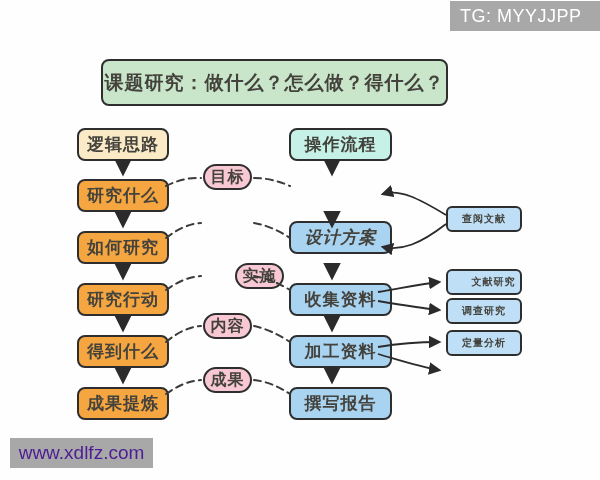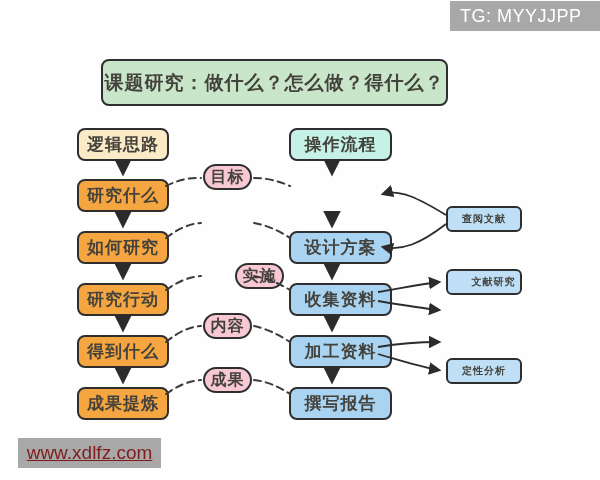--- a/index.html
+++ b/index.html
@@ -14,39 +14,39 @@
   }
   
   .tg-badge{
     position:absolute;left:450px;top:1px;width:150px;height:30px;
     background:var(--badge_bg,#a8a8a8);color:#ffffff;font-size:18px;
     display:flex;align-items:center;padding-left:10px;box-sizing:border-box;
     font-weight:400;letter-spacing:.5px;
   }
   
   .watermark{
-    position:absolute;left:18px;top:438px;width:143px;height:30px;
-    background:var(--badge_bg,#a8a8a8);color:#7f1d1d;font-size:19px;
-    display:flex;align-items:center;justify-content:center;font-weight:400;text-decoration:underline;
+    position:absolute;left:10px;top:438px;width:143px;height:30px;
+    background:var(--badge_bg,#a8a8a8);color:#4c1d95;font-size:19px;
+    display:flex;align-items:center;justify-content:center;font-weight:400;
   }
   
   .title-box{
     left:101px;top:59px;width:347px;height:47px;border-radius:8px;
     background:var(--title_fill,#c9e6ca);font-size:19px;
   }
   
   .lbox{left:77px;width:92px;height:33px;border-radius:8px;font-size:17px;
         background:var(--left_fill,#f5a640);}
   .l0{top:128px;background:var(--left_header_fill,#faeac6);}
   .l1{top:179px;} .l2{top:231px;} .l3{top:283px;} .l4{top:335px;} .l5{top:387px;}
   
   .rbox{left:289px;width:103px;height:33px;border-radius:8px;font-size:17px;
         background:var(--right_fill,#a9d4f1);text-align:right;}
   .r0{top:128px;background:var(--right_header_fill,#c5f1e6);}
-  .r1{top:179px;} .r2{top:231px;} .r3{top:283px;} .r4{top:335px;} .r5{top:387px;}
+  .r1{top:179px;} .r2{top:221px;font-style:italic;} .r3{top:283px;} .r4{top:335px;} .r5{top:387px;}
   
   .pill{left:203px;width:49px;height:26px;border-radius:13px;font-size:16px;
         background:var(--pill_fill,#f8c9d4);}
   .p0{top:164px;} .p1{top:210px;} .p2{top:263px;margin-left:32px;} .p3{top:313px;text-align:center;} .p4{top:367px;}
   
   .sbox{left:446px;width:76px;height:26px;border-radius:6px;font-size:10px;
         background:var(--side_fill,#bedff6);}
   .s0{top:206px;} .s1{top:269px;padding-left:19px;} .s2{top:298px;} .s3{top:330px;} .s4{top:358px;}
   svg.connectors{position:absolute;left:0;top:0;pointer-events:none;}
 </style>
@@ -72,21 +72,22 @@
   <div class="node pill p4">成果</div>
 
   <div class="node rbox r0">操作流程</div>
   <div class="node rbox r2">设计方案</div>
   <div class="node rbox r3">收集资料</div>
   <div class="node rbox r4">加工资料</div>
   <div class="node rbox r5">撰写报告</div>
 
   <div class="node sbox s0">查阅文献</div>
   <div class="node sbox s1">文献研究</div>
-  <div class="node sbox s4">定性分析</div>
+  <div class="node sbox s2">调查研究</div>
+  <div class="node sbox s3">定量分析</div>
 
   <svg class="connectors" width="600" height="480" viewBox="0 0 600 480">
     <defs>
       <marker id="arrow" viewBox="0 0 10 10" refX="8" refY="5" markerWidth="7" markerHeight="7" orient="auto-start-reverse">
         <path d="M0,0 L10,5 L0,10 z" fill="#2b2b2b"></path>
       </marker>
     </defs>
 
     <g stroke="#2b2b2b" stroke-width="2.5" fill="none">
       <path d="M123,162 L123,173" marker-end="url(#arrow)"></path>

